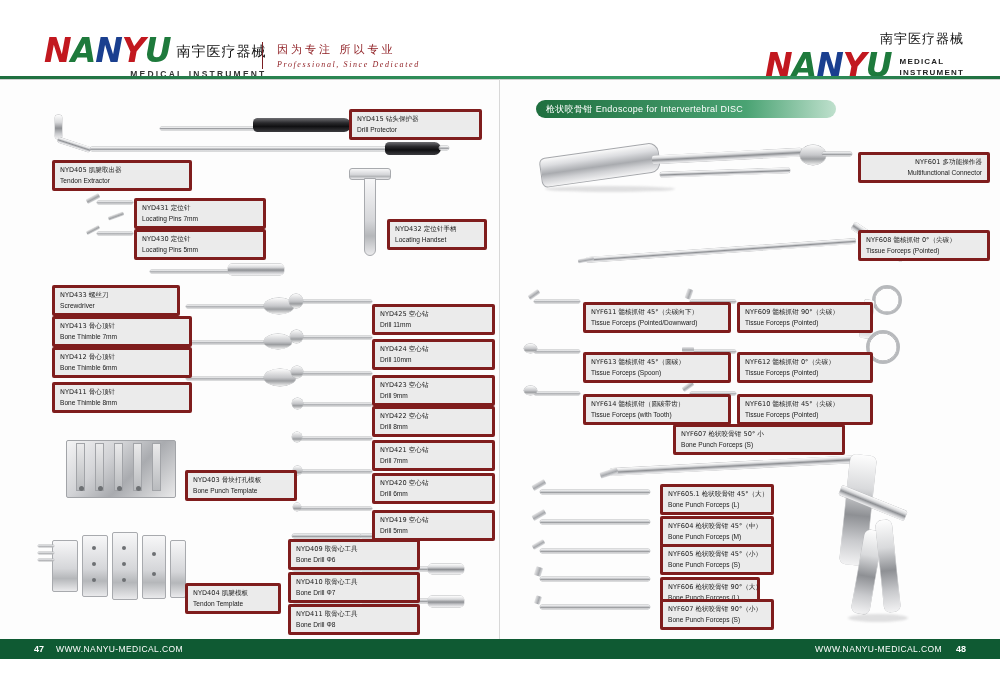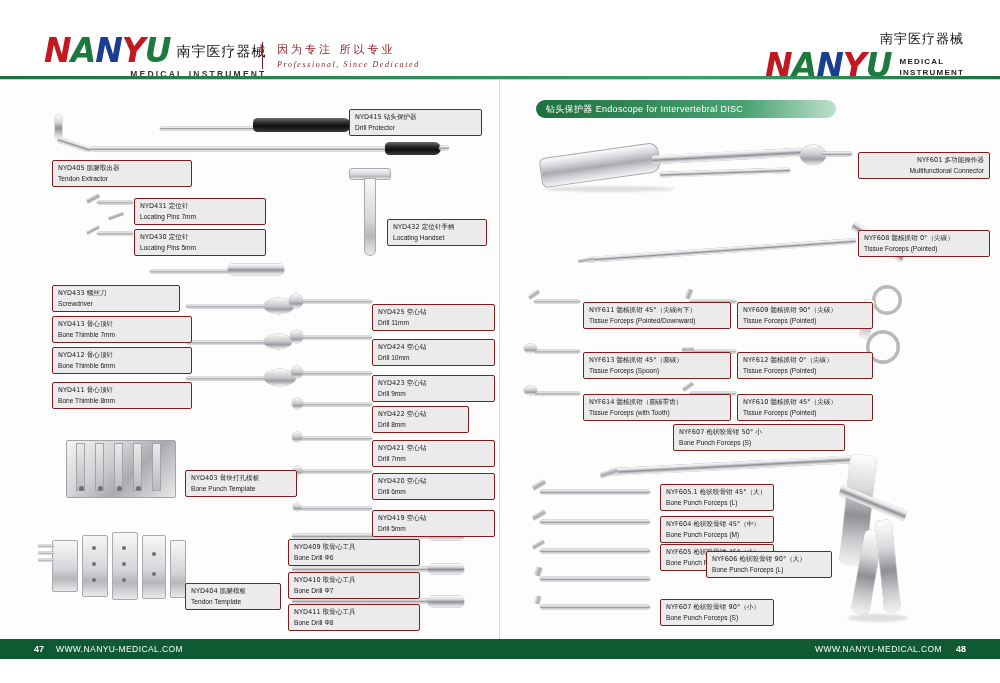--- a/index.html
+++ b/index.html
@@ -129,21 +129,21 @@
     color: #fff; font-size: 9px; line-height: 18px;
     padding-left: 10px; letter-spacing: .3px; white-space: nowrap;
     font-family: "DejaVu Sans", sans-serif;
   }
   .section-head .en { font-family: "Liberation Sans", sans-serif; }
 
   
   .lbl {
     position: absolute;
     background: #ebebeb;
-    border: 1px solid #7f1d1d;
+    border: 3px solid #7f1d1d;
     border-radius: 2px;
     font-size: 6.6px;
     color: #1a1a1a;
     line-height: 1.45;
     padding: 3px 5px;
     font-family: "DejaVu Sans", sans-serif;
     white-space: nowrap;
   }
   .lbl .en { font-family: "Liberation Sans", sans-serif; }
   .rod {
@@ -374,21 +374,21 @@
     <div class="jaw" style="left:532px; top:512px; width:14px; height:6px; transform:rotate(-30deg);"></div>
     <div class="rod thin" style="left:540px; top:549px; width:110px; height:4px;"></div>
     <div class="jaw" style="left:532px; top:542px; width:13px; height:5px; transform:rotate(-30deg);"></div>
     <div class="rod thin" style="left:540px; top:577px; width:110px; height:4px;"></div>
     <div class="jaw" style="left:534px; top:568px; width:9px; height:7px; transform:rotate(-72deg);"></div>
     <div class="rod thin" style="left:540px; top:605px; width:110px; height:4px;"></div>
     <div class="jaw" style="left:534px; top:597px; width:8px; height:6px; transform:rotate(-72deg);"></div>
   </div>
 
   <div class="section-head">
-    <span>钻头保护器</span>
+    <span>枪状咬骨钳</span>
     <span class="en">Endoscope for Intervertebral DISC</span>
   </div>
 
   <div id="left-label-host">
       <div class="lbl" style="left: 349px; top: 109px; width: 133px;">
         <div>NYD415 钻头保护器</div>
         <div class="en">Drill Protector</div>
       </div>
       <div class="lbl" style="left: 52px; top: 160px; width: 140px;">
         <div>NYD405 肌腱取出器</div>
@@ -427,21 +427,21 @@
         <div class="en">Drill  11mm</div>
       </div>
       <div class="lbl" style="left: 372px; top: 339px; width: 123px;">
         <div>NYD424 空心钻</div>
         <div class="en">Drill  10mm</div>
       </div>
       <div class="lbl" style="left: 372px; top: 375px; width: 123px;">
         <div>NYD423 空心钻</div>
         <div class="en">Drill  9mm</div>
       </div>
-      <div class="lbl" style="left: 372px; top: 406px; width: 97px;">
+      <div class="lbl" style="left: 372px; top: 406px; width: 123px;">
         <div>NYD422 空心钻</div>
         <div class="en">Drill  8mm</div>
       </div>
       <div class="lbl" style="left: 372px; top: 440px; width: 123px;">
         <div>NYD421 空心钻</div>
         <div class="en">Drill  7mm</div>
       </div>
       <div class="lbl" style="left: 372px; top: 473px; width: 123px;">
         <div>NYD420 空心钻</div>
         <div class="en">Drill  6mm</div>
@@ -514,21 +514,21 @@
         <div class="en">Bone Punch Forceps (L)</div>
       </div>
       <div class="lbl" style="left: 660px; top: 516px; width: 114px;">
         <div>NYF604 枪状咬骨钳 45°（中）</div>
         <div class="en">Bone Punch Forceps (M)</div>
       </div>
       <div class="lbl" style="left: 660px; top: 544px; width: 114px;">
         <div>NYF605 枪状咬骨钳 45°（小）</div>
         <div class="en">Bone Punch Forceps (S)</div>
       </div>
-      <div class="lbl" style="left: 660px; top: 551px; width: 126px; margin-left: 46px;">
+      <div class="lbl" style="left: 660px; top: 577px; width: 100px;">
         <div>NYF606 枪状咬骨钳 90°（大）</div>
         <div class="en">Bone Punch Forceps (L)</div>
       </div>
       <div class="lbl" style="left: 660px; top: 599px; width: 114px;">
         <div>NYF607 枪状咬骨钳 90°（小）</div>
         <div class="en">Bone Punch Forceps (S)</div>
       </div>
     </div>
 
   <div class="footer">

